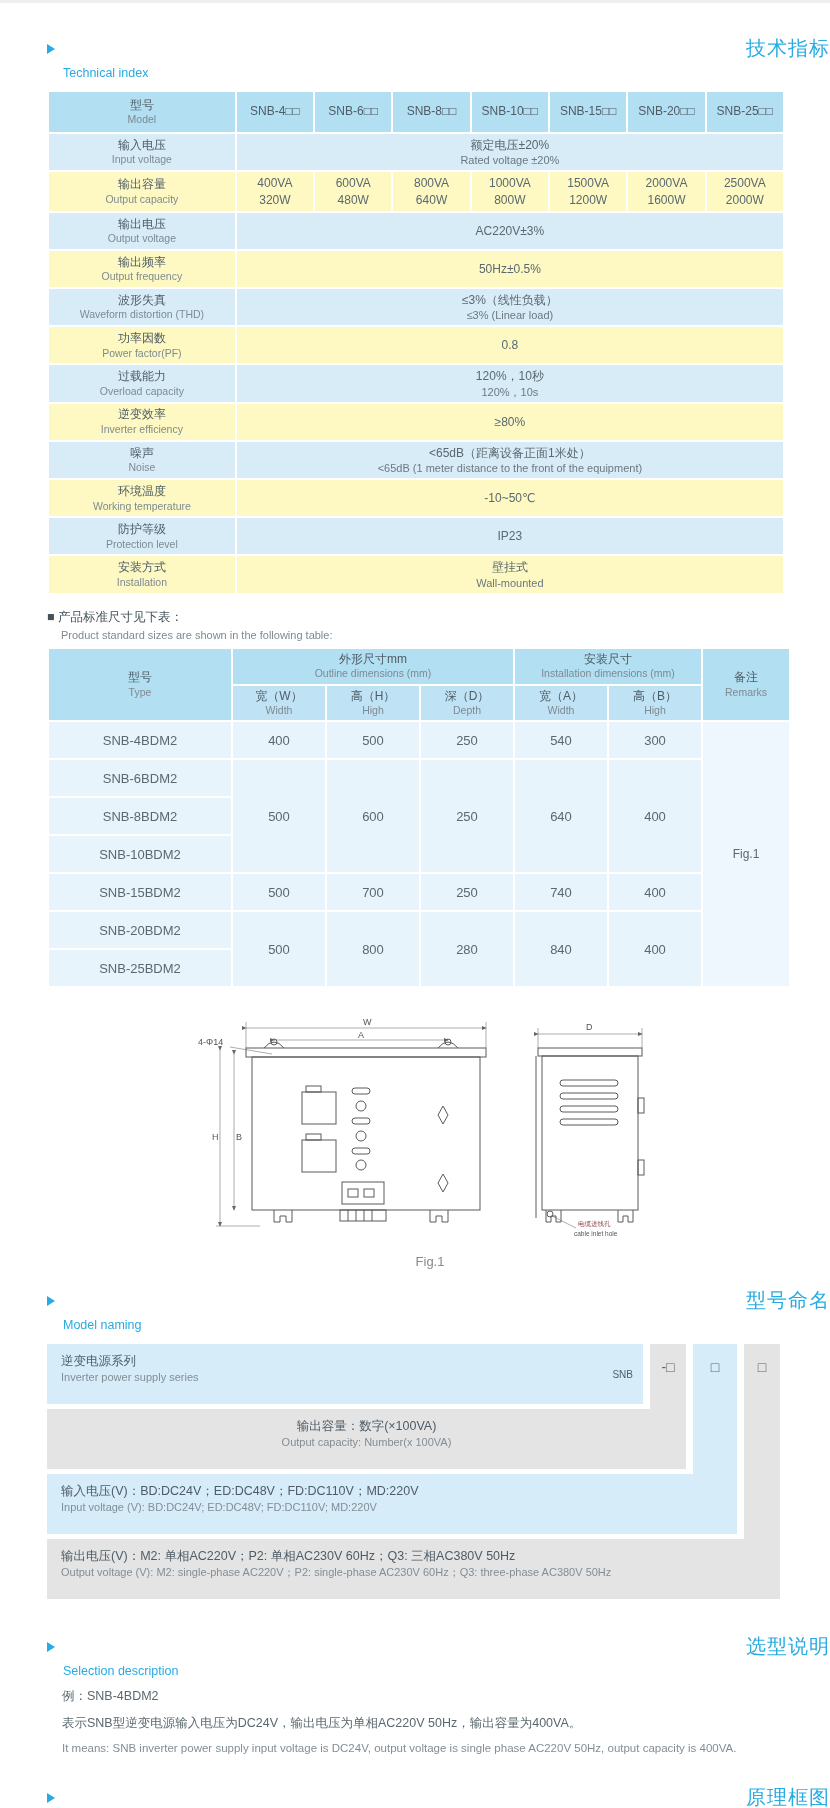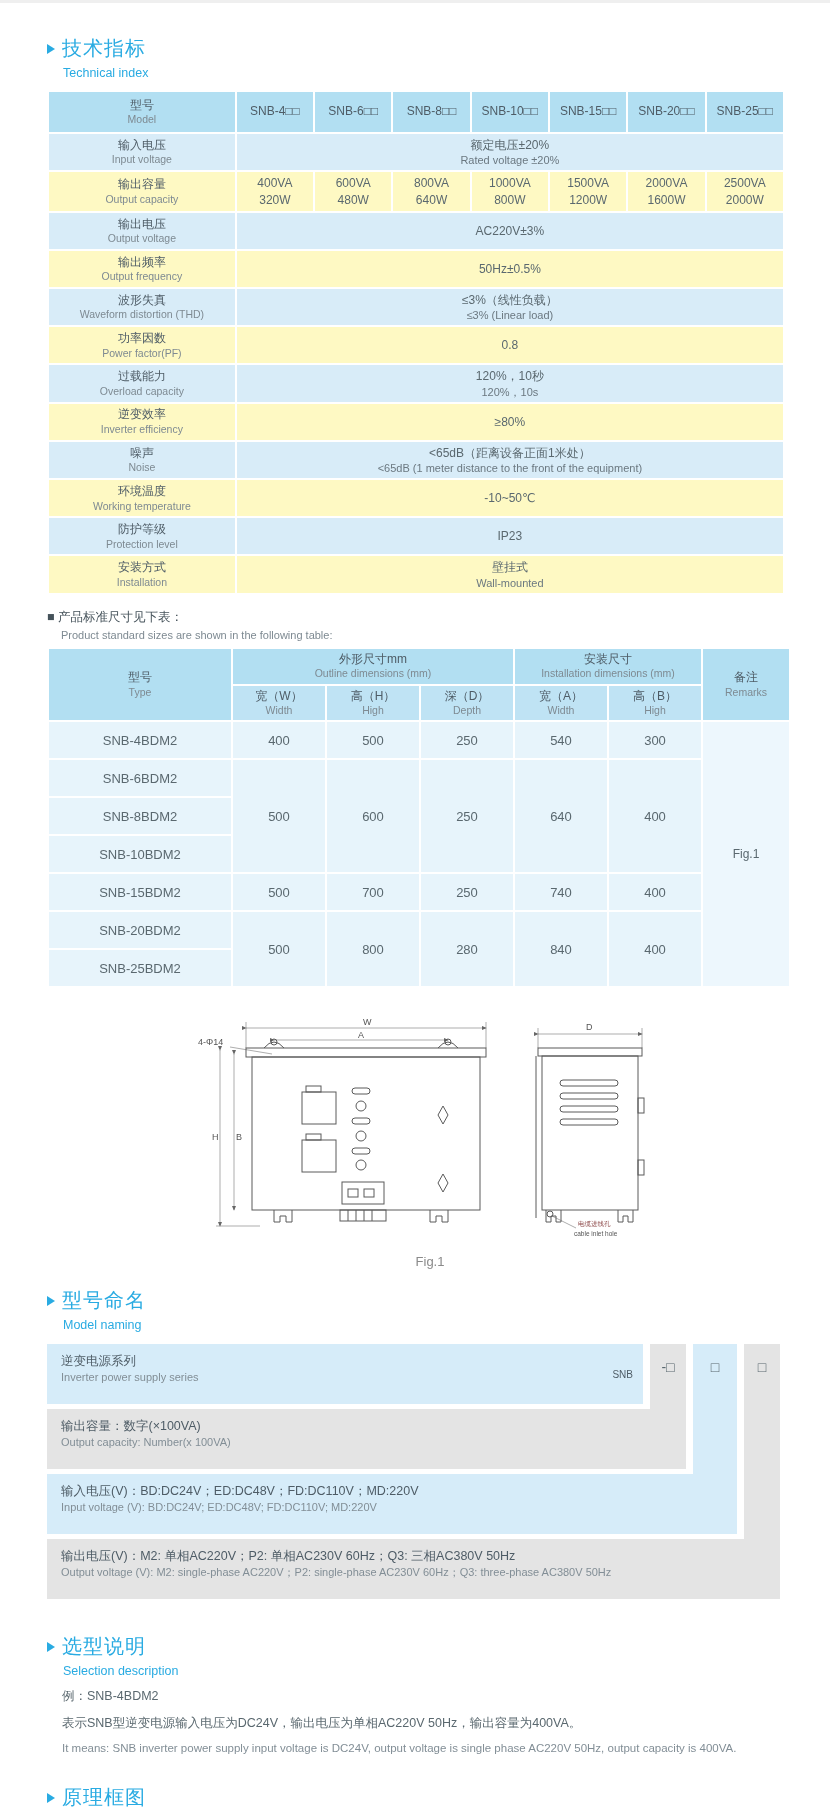--- a/index.html
+++ b/index.html
@@ -6,21 +6,21 @@
   body{
     width:830px;min-height:1808px;background:#ffffff;
     font-family:"Liberation Sans","DejaVu Sans",sans-serif;
     -webkit-font-smoothing:antialiased;
   }
   .top-line{height:3px;background:#efefef;}
   .content{padding:14px 0 30px 0;}
 
   
   .sec{margin:18px 0 10px 47px;}
-  .sec .row1{display:flex;align-items:center;}
+  .sec .row1{display:flex;align-items:center;justify-content:space-between;}
   .tri{width:0;height:0;border-left:8px solid #29abe2;border-top:5px solid transparent;border-bottom:5px solid transparent;margin-right:7px;}
   .sec .cn-title{font-size:20px;color:#29abe2;letter-spacing:1px;}
   .sec .en-title{font-size:12.5px;color:#29abe2;margin:4px 0 0 16px;}
 
   
   table{border-collapse:separate;border-spacing:2px;table-layout:fixed;margin-left:47px;}
   td,th{font-weight:normal;text-align:center;vertical-align:middle;padding:3px 4px;word-wrap:break-word;}
   .cn{display:block;font-size:12px;color:#4e5c66;line-height:1.3;}
   .en{display:block;font-size:10.5px;color:#7e8a92;line-height:1.25;}
   .v1{display:block;font-size:12px;color:#5a686f;line-height:1.35;}
@@ -59,21 +59,21 @@
   svg .tiny2{font-size:6.5px;fill:#555;}
 
   
   .naming{position:relative;width:733px;margin:12px 0 0 47px;}
   .nrow{height:60px;margin-bottom:5px;padding:8px 14px;box-sizing:border-box;position:relative;}
   .nrow .cnl{display:block;font-size:12.5px;color:#4e5c66;line-height:1.45;}
   .nrow .enl{display:block;font-size:11px;color:#828e96;line-height:1.4;}
   .nblue{background:#d6ecf9;}
   .ngray{background:#e4e4e4;}
   .nr1{width:596px;}
-  .nr2{width:639px;}
+  .nr2{width:639px;text-align:center;}
   .nr3{width:690px;}
   .nr4{width:733px;}
   .snb{position:absolute;right:10px;top:50%;transform:translateY(-50%);font-size:10px;color:#4e5c66;}
   .strip{position:absolute;top:0;text-align:center;padding-top:15px;box-sizing:border-box;font-size:14px;color:#5a686f;}
   .s1{left:603px;width:36px;height:114px;background:#e4e4e4;}
   .s2{left:646px;width:44px;height:171px;background:#d6ecf9;}
   .s3{left:697px;width:36px;height:228px;background:#e4e4e4;}
 
   
   .seltext{margin:6px 0 0 62px;}

